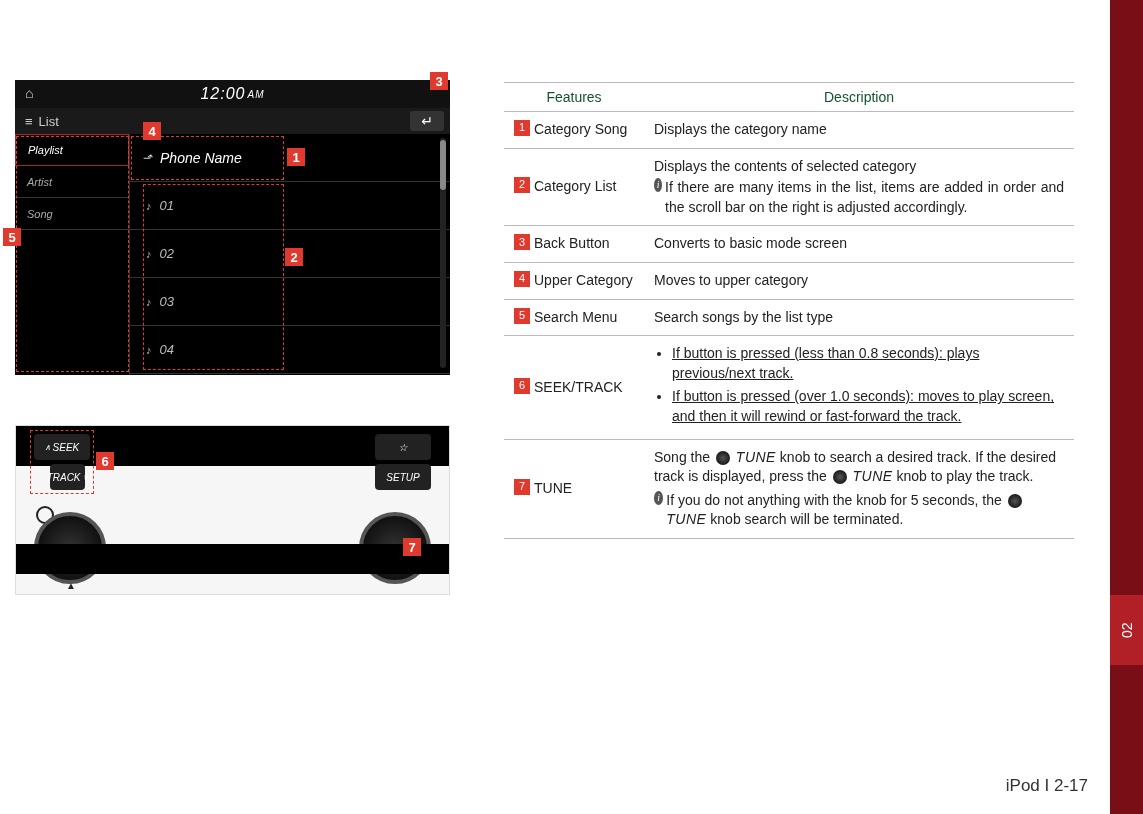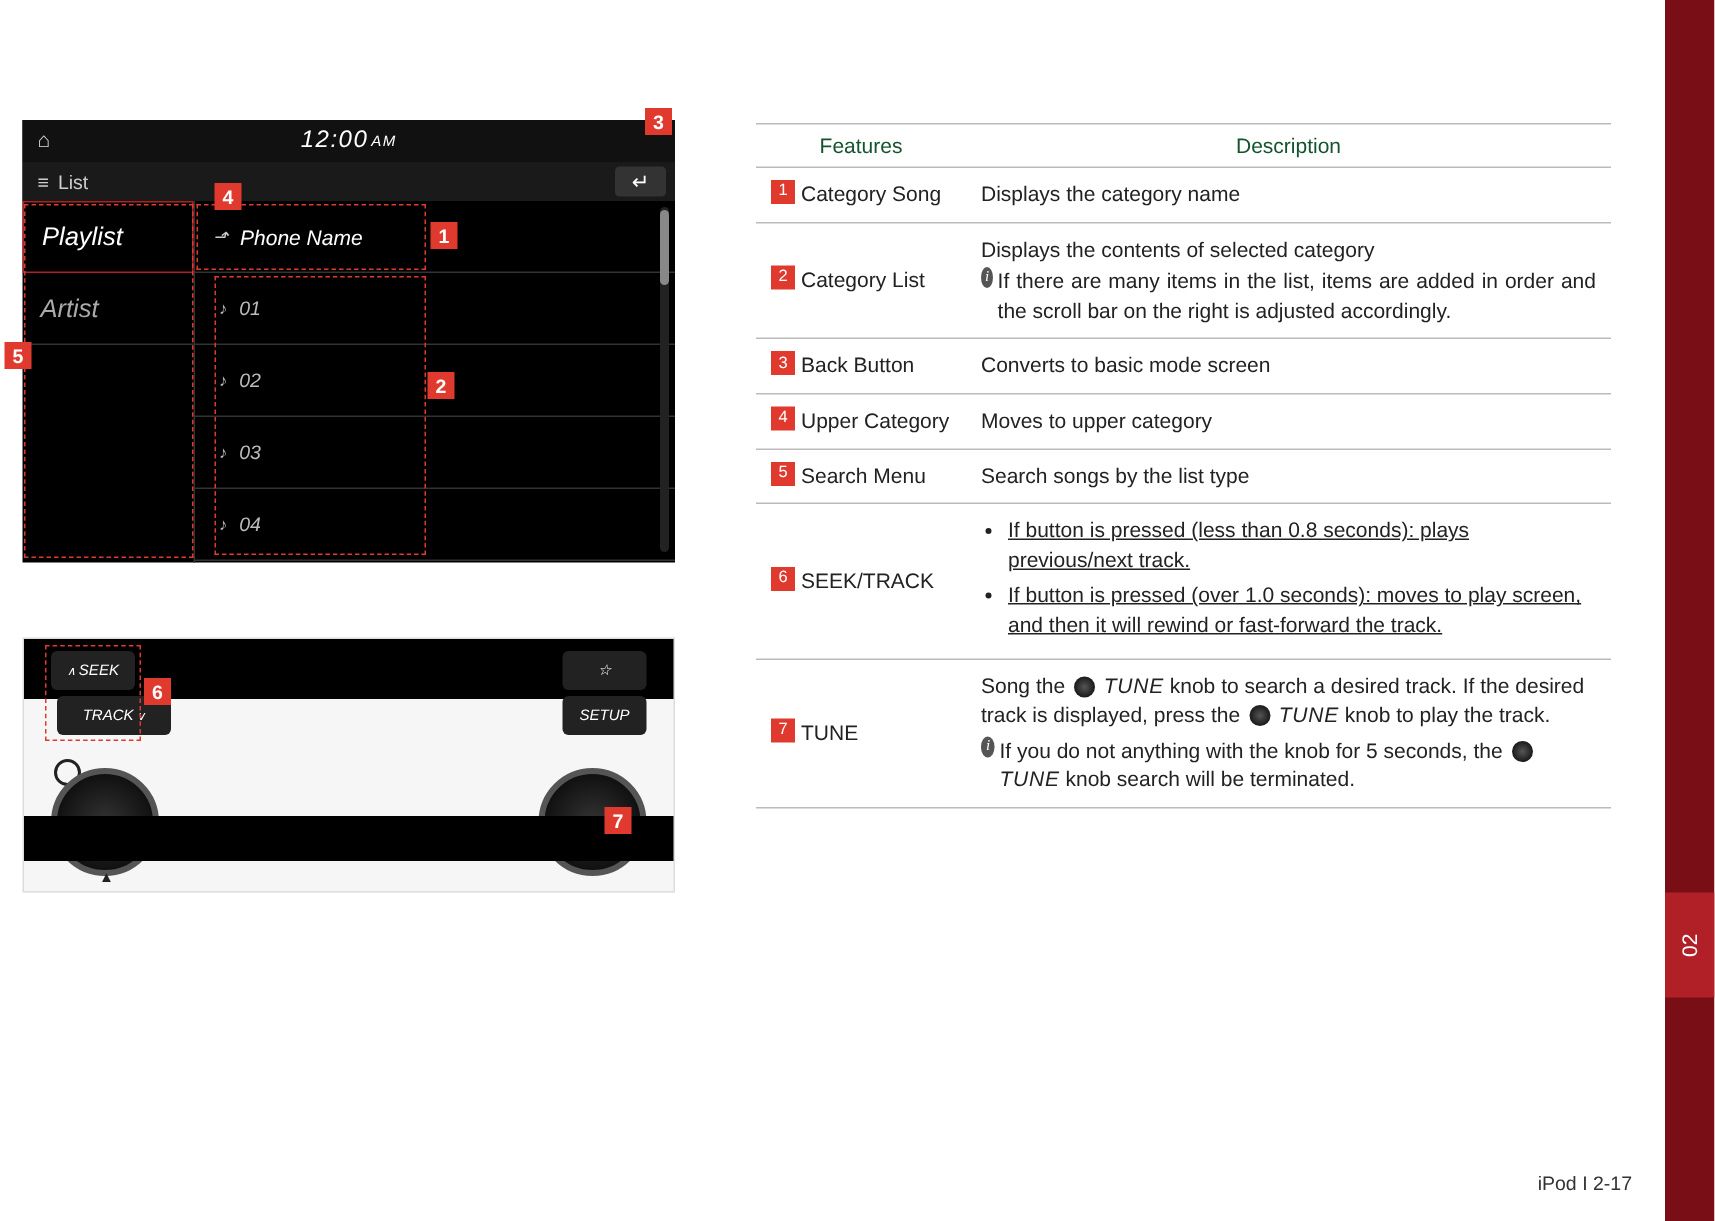--- a/index.html
+++ b/index.html
@@ -31,21 +31,21 @@
     align-items: center;
     justify-content: center;
     font-size: 14px;
     writing-mode: vertical-rl;
     transform: rotate(180deg);
   }
   .footer {
     position: absolute;
     right: 55px;
     bottom: 18px;
-    font-size: 13px;
+    font-size: 17px;
     color: #333;
   }
   .left-col {
     position: absolute;
     left: 15px;
     top: 80px;
     width: 450px;
   }
   
   .screen1 {
@@ -86,24 +86,24 @@
     width: 34px;
     height: 20px;
     background: #333;
     border-radius: 3px;
     display:flex;align-items:center;justify-content:center;
     color:#fff;font-size:14px;
   }
   .screen1 .body { display:flex; height: 241px;}
   .screen1 .menu-col { width: 115px; border-right:1px solid #333;}
   .screen1 .menu-item {
-    height: 48px;
+    height: 32px;
     border-bottom:1px solid #333;
     color:#aaa;
-    font-size:17px;
+    font-size:11px;
     display:flex;align-items:center;
     padding-left:12px;
     font-style: italic;
   }
   .screen1 .menu-item.sel { color:#fff; border:1px solid #b02026;}
   .screen1 .content-col { flex:1; position:relative;}
   .screen1 .phone-row {
     height: 48px;
     border-bottom:1px solid #333;
     color:#fff;
@@ -154,21 +154,21 @@
     background:#f6f6f6;
   }
   .screen2 .blackbar{ position:absolute; left:0; right:0; top:0; height:40px; background:#000;}
   .screen2 .blackbar2{ position:absolute; left:0; right:0; bottom:20px; height:30px; background:#000;}
   .screen2 .btn {
     position:absolute; background:#222; color:#fff; font-size:10px;
     display:flex;align-items:center;justify-content:center;
     border-radius:4px; font-style:italic;
   }
   .screen2 .seek{left:18px;top:8px;width:56px;height:26px;}
-  .screen2 .track{left:22px;top:38px;width:76px;height:26px;}
+  .screen2 .track{left:34px;top:38px;width:35px;height:26px;}
   .screen2 .fav{right:18px;top:8px;width:56px;height:26px;}
   .screen2 .setup{right:18px;top:38px;width:56px;height:26px;}
   .screen2 .pwr{position:absolute;left:20px;top:80px;width:18px;height:18px;border:2px solid #222;border-radius:50%;}
   .screen2 .knob{
     position:absolute; width:72px;height:72px;border-radius:50%;
     background:radial-gradient(circle,#333 0%,#111 70%);
     border:4px solid #555;
   }
   .screen2 .knob.left{left:18px; bottom:10px;}
   .screen2 .knob.right{right:18px; bottom:10px;}
@@ -244,20 +244,21 @@
     </div>
     <div class="titlebar">
       <span style="margin-right:6px;">≡</span>
       <span>List</span>
       <div class="back-btn">↵</div>
     </div>
     <div class="body">
       <div class="menu-col">
         <div class="menu-item sel">Playlist</div>
         <div class="menu-item">Artist</div>
+        <div class="menu-item">Song</div>
       </div>
       <div class="content-col">
         <div class="phone-row">
           <span class="up-icon">⬏</span>
           <span>Phone Name</span>
         </div>
         <div class="track-row">
             <span class="note">♪</span>
             <span>01</span>
           </div>

